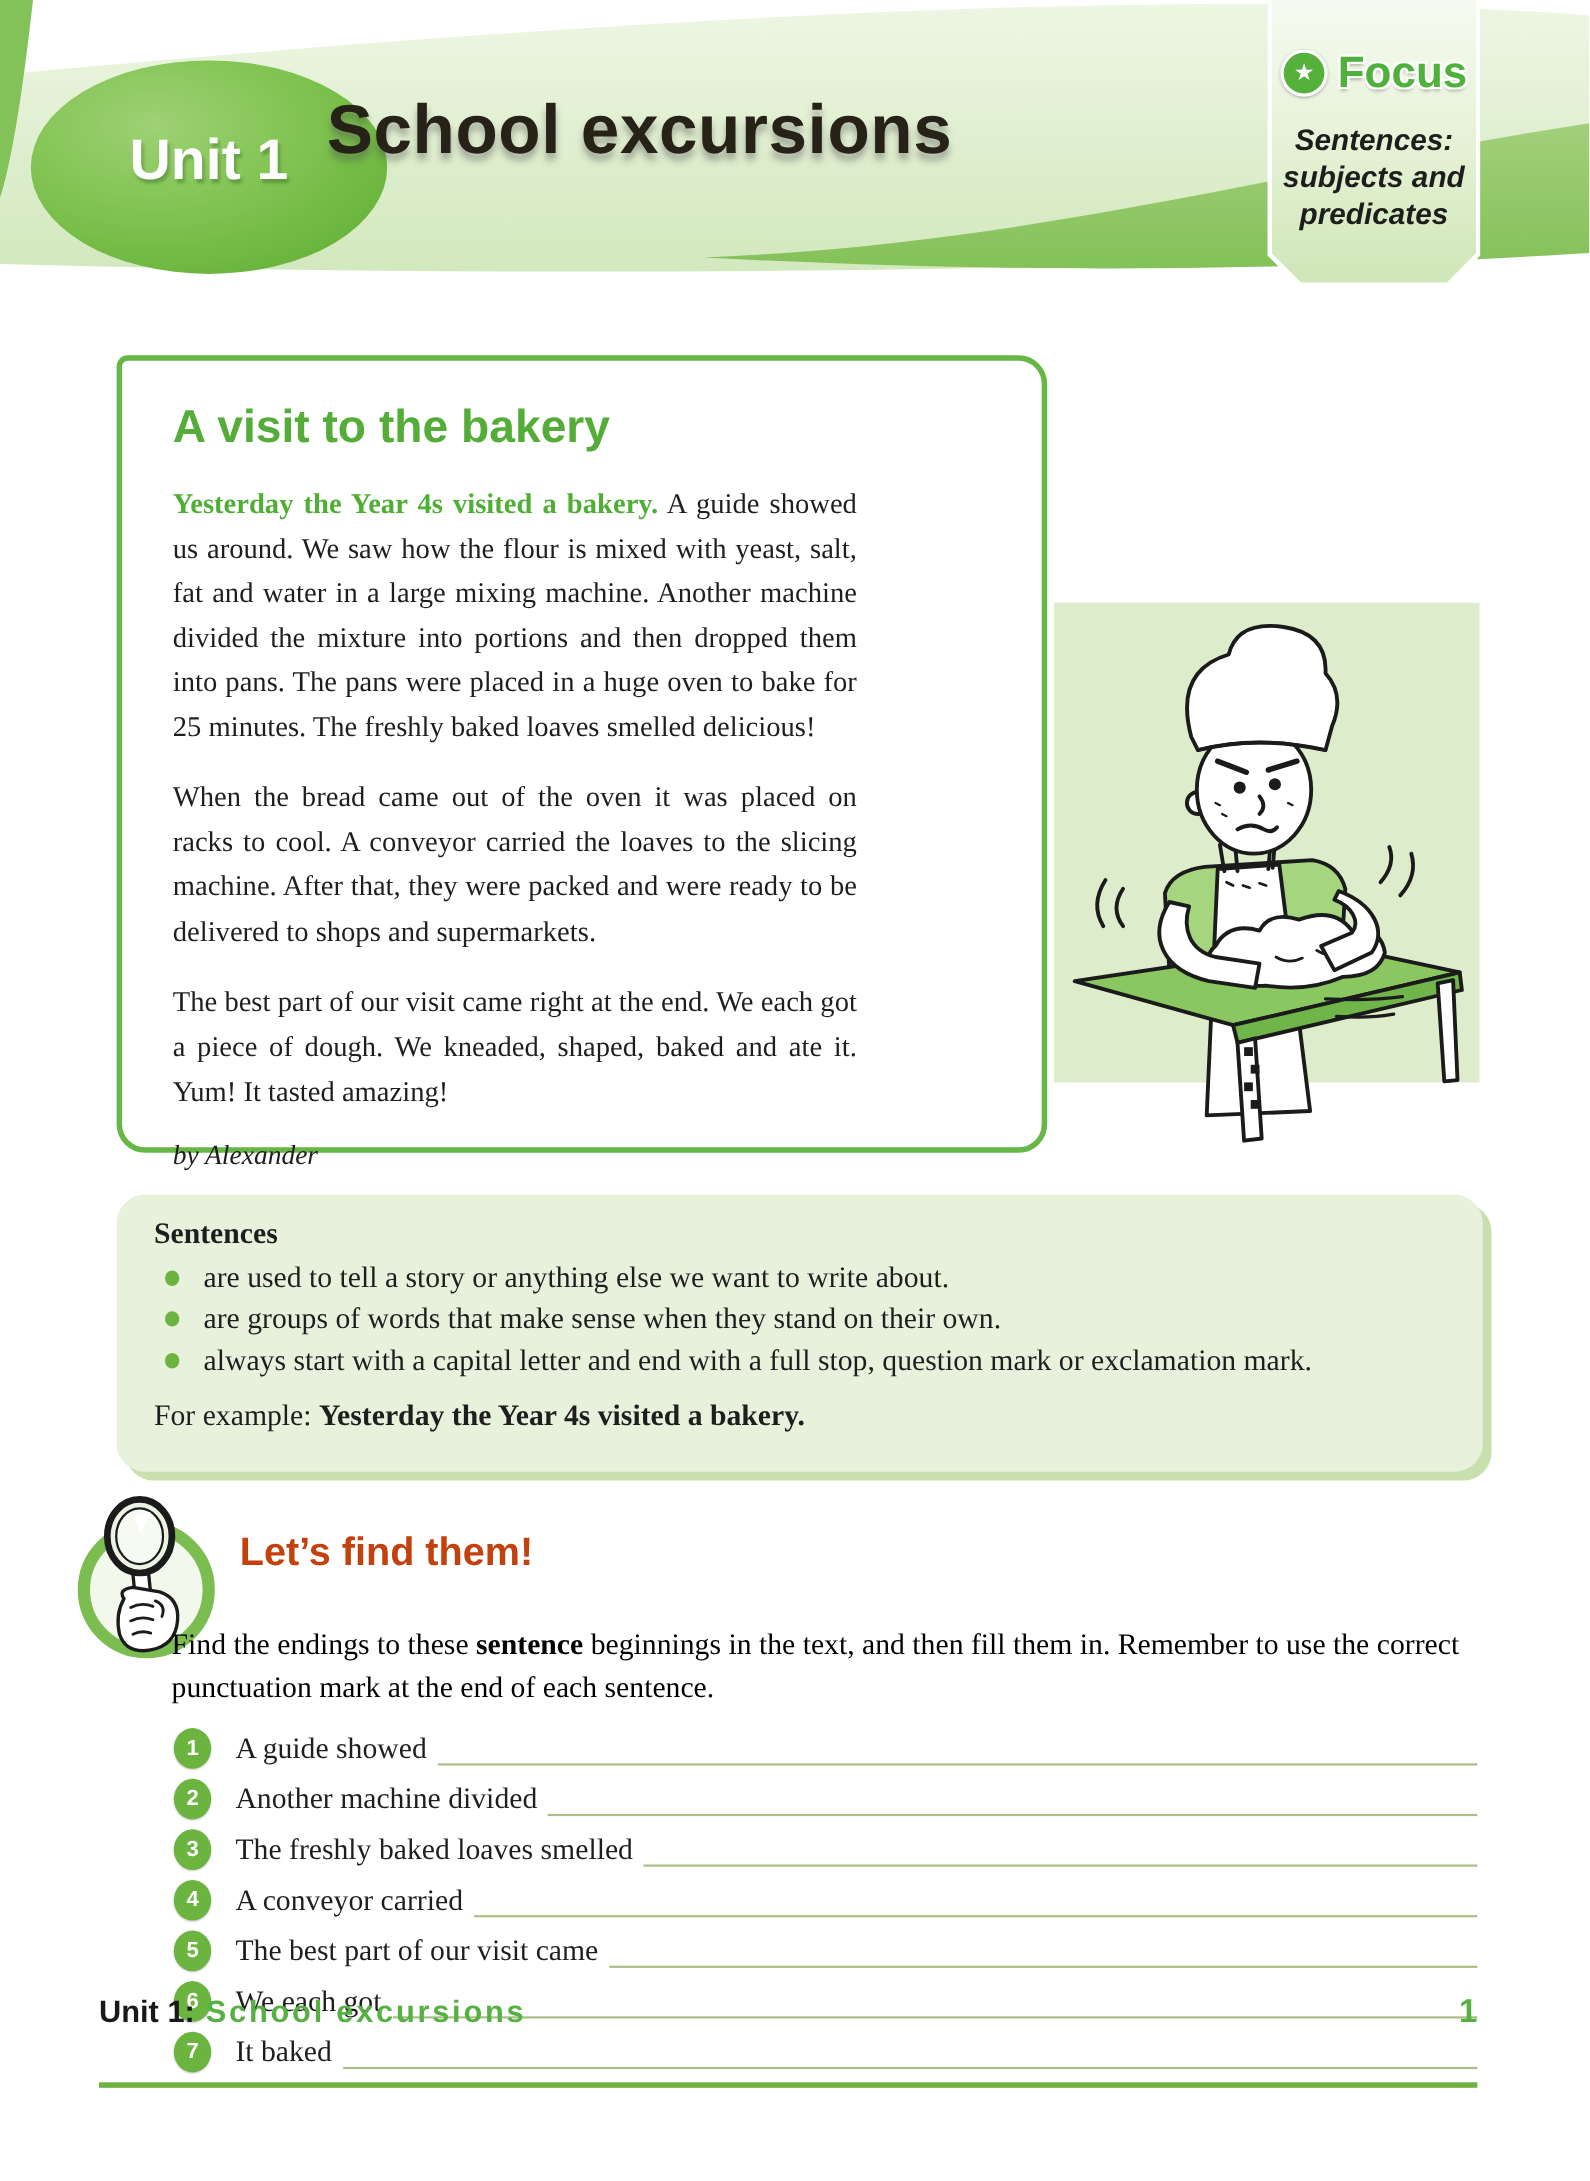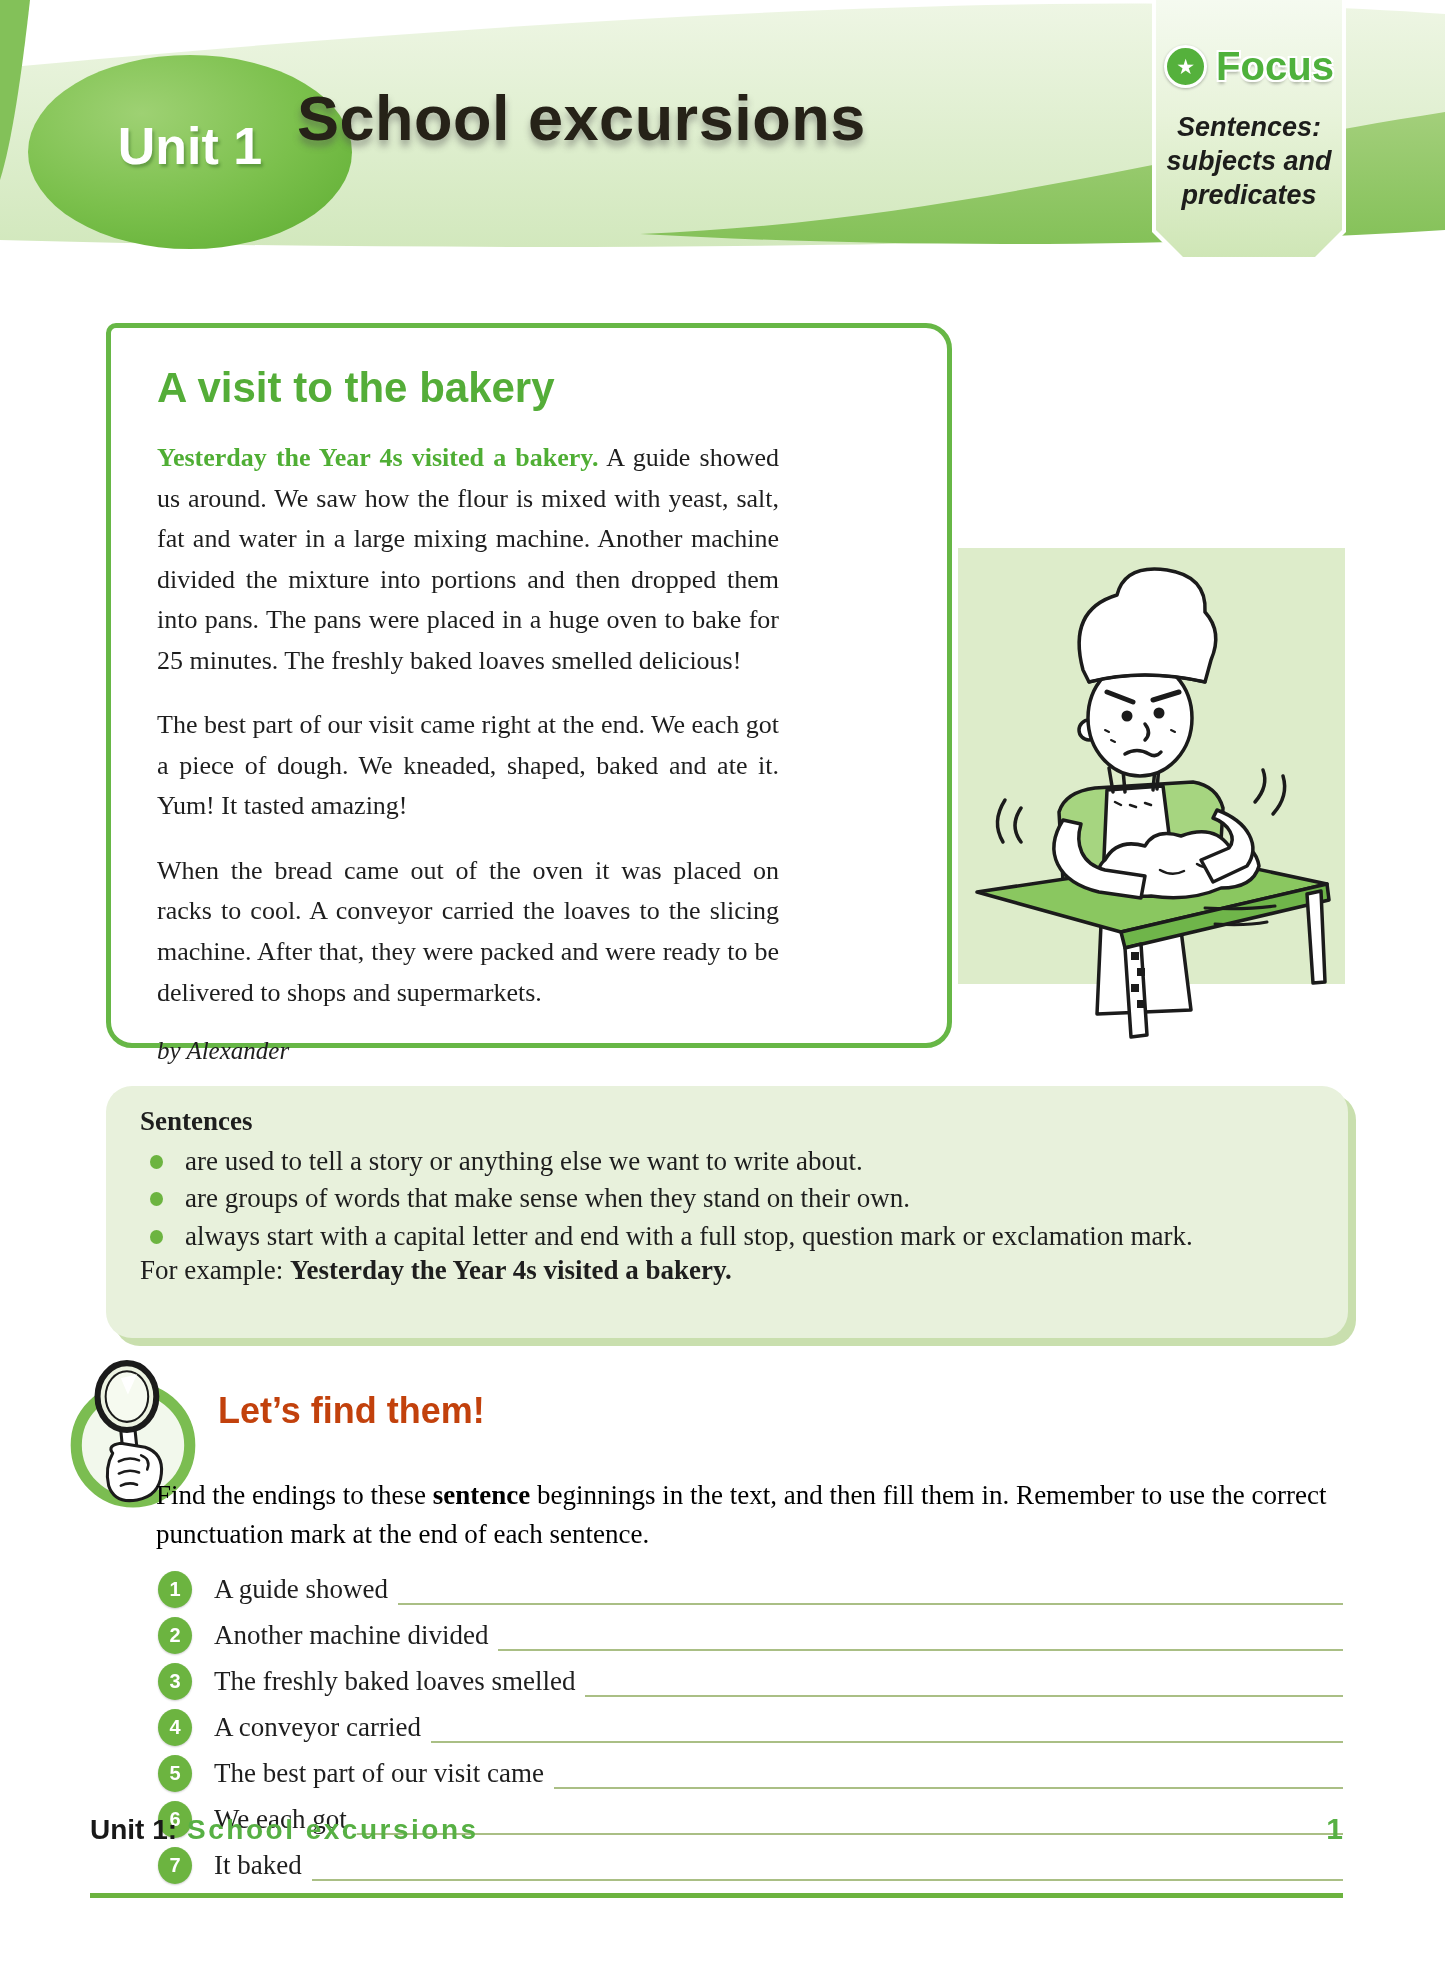--- a/index.html
+++ b/index.html
@@ -54,21 +54,21 @@
   .lead-bold{font-weight:700;color:#4fae34;}
   .byline{font-family:"Liberation Serif",serif;font-style:italic;font-size:25px;margin-top:6px;}
 
   
   .sentences-box{position:absolute;left:106px;top:1086px;width:1242px;height:252px;z-index:2;
       background:#e8f1dc;border-radius:26px;box-shadow:8px 8px 0 #c9dfae;box-sizing:border-box;
       padding:20px 34px;font-family:"Liberation Serif",serif;font-size:27px;color:#1e1e1e;}
   .sentences-heading{font-weight:700;margin-bottom:6px;}
   .bullet-row{display:flex;align-items:flex-start;line-height:1.38;}
   .bullet-dot{flex:0 0 13px;width:13px;height:14px;border-radius:50%;background:#6cb440;margin:12px 22px 0 10px;}
-  .example-line{margin-top:0;}
+  .example-line{margin-top:16px;}
   .example-bold{font-weight:700;}
 
   
   .find-icon{position:absolute;left:66px;top:1356px;width:134px;height:152px;z-index:2;}
   .find-heading{position:absolute;left:218px;top:1390px;font-size:36px;font-weight:700;color:#c2410c;z-index:2;}
   .instruction{position:absolute;left:156px;top:1476px;width:1200px;z-index:2;
       font-family:"Liberation Serif",serif;font-size:27px;line-height:1.45;color:#000000;}
   .instruction b{font-weight:700;}
   .items{position:absolute;left:158px;top:1566px;width:1185px;z-index:2;}
   .item-row{display:flex;align-items:center;height:46px;}
@@ -125,22 +125,22 @@
           </div>
         <div class="focus-label">Focus</div>
       </div>
       <div class="focus-topic">Sentences: subjects and predicates</div>
     </div>
   </div>
 
   <div class="reading-box">
     <div class="reading-heading">A visit to the bakery</div>
     <p><span class="lead-bold">Yesterday the Year 4s visited a bakery.</span><span> A guide showed us around. We saw how the flour is mixed with yeast, salt, fat and water in a large mixing machine. Another machine divided the mixture into portions and then dropped them into pans. The pans were placed in a huge oven to bake for 25 minutes. The freshly baked loaves smelled delicious!</span></p>
+    <p>When the bread came out of the oven it was placed on racks to cool. A conveyor carried the loaves to the slicing machine. After that, they were packed and were ready to be delivered to shops and supermarkets.</p>
     <p>The best part of our visit came right at the end. We each got a piece of dough. We kneaded, shaped, baked and ate it. Yum! It tasted amazing!</p>
-    <p>When the bread came out of the oven it was placed on racks to cool. A conveyor carried the loaves to the slicing machine. After that, they were packed and were ready to be delivered to shops and supermarkets.</p>
     <div class="byline">by Alexander</div>
   </div>
 
 
   <div class="illus-bg"></div>
   <svg class="illus-art" viewBox="0 0 390 500" fill="none" stroke="#1b1b1b" stroke-width="3.5" stroke-linejoin="round" stroke-linecap="round">
 
     <path d="M66,268 q-12,18 0,34"></path>
     <path d="M50,260 q-14,22 -2,42"></path>
     <path d="M300,262 q14,-16 8,-32"></path>

